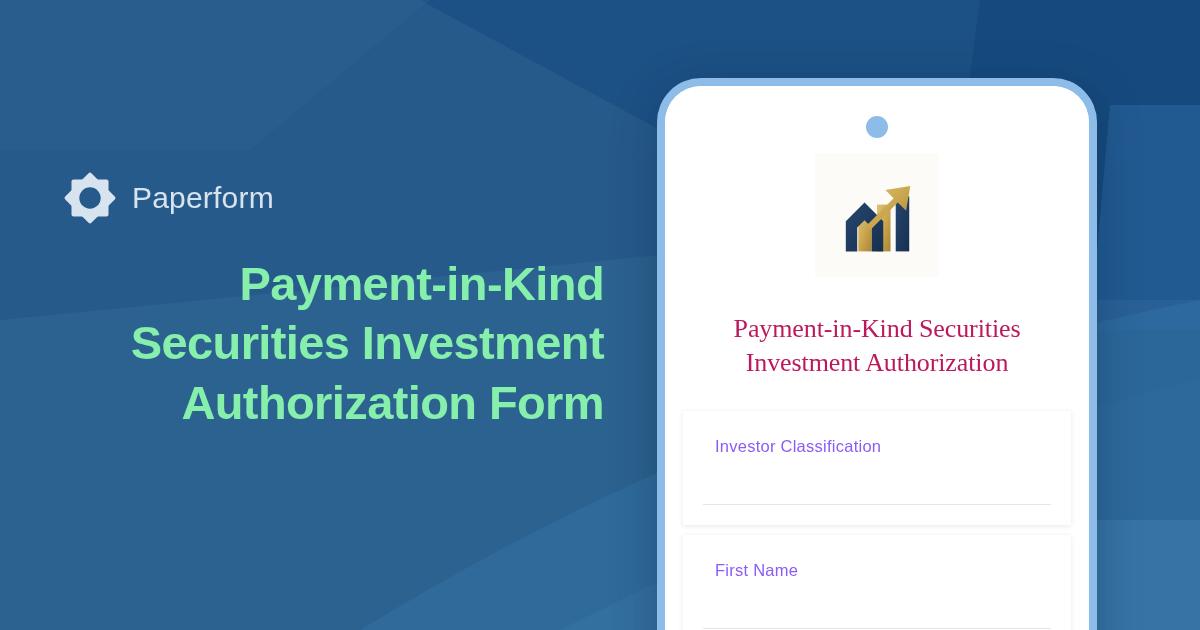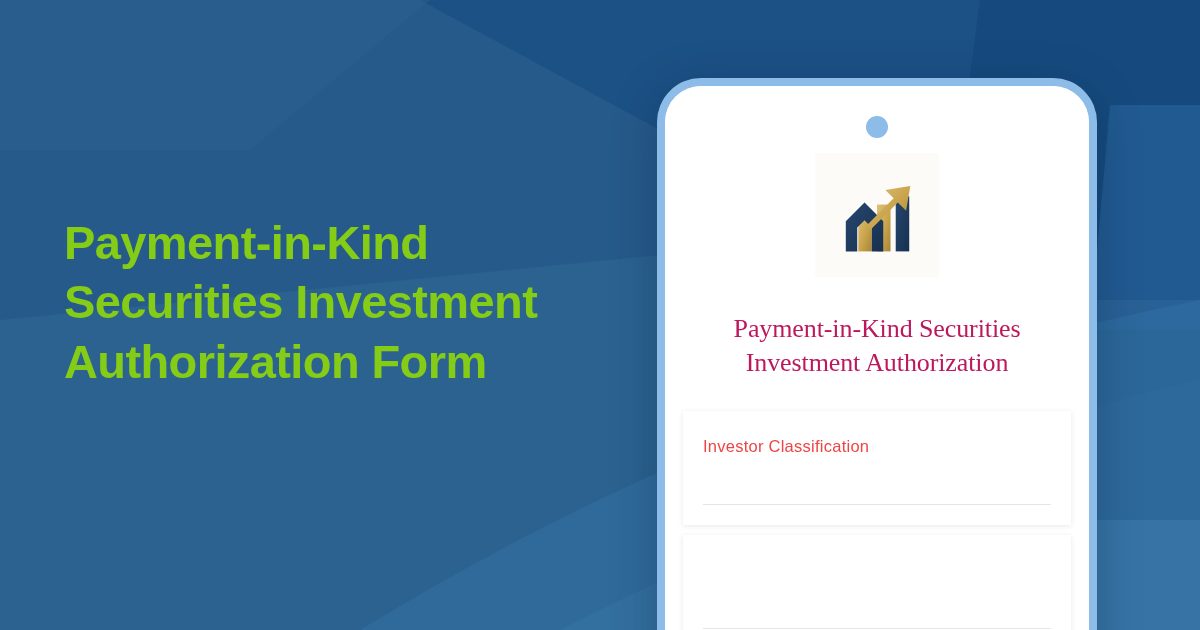--- a/index.html
+++ b/index.html
@@ -50,24 +50,25 @@
     font-weight: 400;
     color: #D7E4F0;
     letter-spacing: 0.2px;
     line-height: 1;
   }
 
   .page-title {
     font-size: 47px;
     line-height: 1.26;
     font-weight: 700;
-    color: #84cc16;
+    color: #86efac;
     letter-spacing: -0.6px;
     max-width: 540px;
     margin-bottom: 26px;
+    text-align: right;
   }
 
   .page-desc {
     font-size: 18.5px;
     line-height: 1.62;
     color: #C5D8E9;
     font-weight: 400;
     max-width: 510px;
     letter-spacing: 0.15px;
   }
@@ -146,24 +147,25 @@
 
   .field-card {
     background: #FFFFFF;
     box-shadow: 0 1px 5px rgba(25, 40, 60, 0.10);
     padding: 26px 20px 0 20px;
     height: 114px;
     position: relative;
   }
   .field-label {
     font-size: 16.5px;
-    color: #ef4444;
+    color: #8b5cf6;
     font-weight: 400;
     letter-spacing: 0.25px;
     line-height: 1.2;
+    margin-left: 12px;
   }
   .field-underline {
     position: absolute;
     left: 20px;
     right: 20px;
     bottom: 20px;
     height: 1px;
     background: #E6E6E6;
   }
   .field-gap { height: 10px; }
@@ -186,20 +188,36 @@
     <polygon points="1110,105 1200,105 1200,330 1090,330" fill="#2C68A0" opacity="0.55"></polygon>
     <polygon points="1090,330 1200,330 1200,520 1080,520" fill="#2A639A" opacity="0.5"></polygon>
     <polygon points="1080,520 1200,520 1200,630 1070,630" fill="#3B79AE" opacity="0.45"></polygon>
 
     <polygon points="0,0 430,0 250,150 0,150" fill="#2A6090" opacity="0.5"></polygon>
   </svg>
 </div>
 
 <div class="left-panel">
 
+  <div class="brand-row">
+    <svg class="brand-mark" viewBox="0 0 52 52">
+      <defs>
+        <mask id="logoHole">
+          <rect x="0" y="0" width="52" height="52" fill="#fff"></rect>
+          <circle cx="26" cy="26" r="11.5" fill="#000"></circle>
+        </mask>
+      </defs>
+      <g mask="url(#logoHole)" fill="#D7E4F0">
+        <rect x="7.5" y="7.5" width="37" height="37" rx="2"></rect>
+        <rect x="7.5" y="7.5" width="37" height="37" rx="2" transform="rotate(45 26 26)"></rect>
+      </g>
+      <circle cx="26" cy="26" r="11.5" fill="none" stroke="#D7E4F0" stroke-width="1.6"></circle>
+    </svg>
+    <span class="brand-name">Paperform</span>
+  </div>
 
   <h1 class="page-title">Payment-in-Kind Securities Investment Authorization Form</h1>
 
 
 </div>
 
 <div class="phone">
   <div class="phone-screen">
 
     <div class="camera-dot"></div>
@@ -235,19 +253,20 @@
     <div class="fields">
 
       <div class="field-card">
         <div class="field-label">Investor Classification</div>
         <div class="field-underline"></div>
       </div>
 
       <div class="field-gap"></div>
 
       <div class="field-card">
+        <div class="field-label">First Name</div>
         <div class="field-underline"></div>
       </div>
 
     </div>
 
   </div>
 </div>
 
 </body></html>

